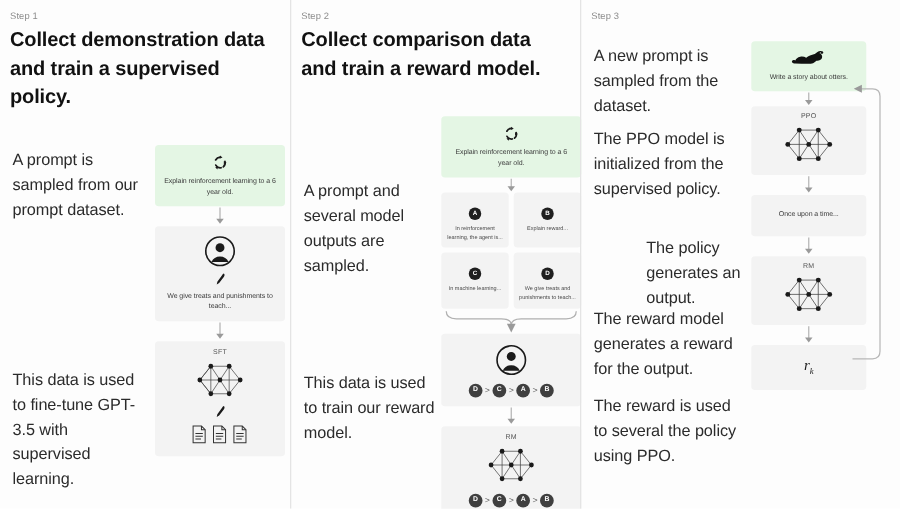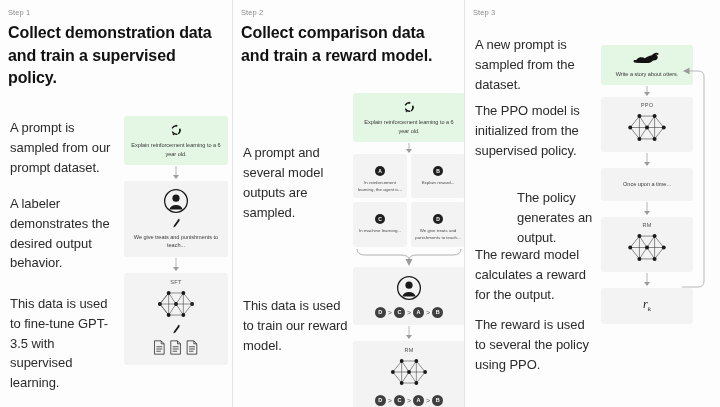--- a/index.html
+++ b/index.html
@@ -56,21 +56,21 @@
   }
   .p3 .caption{ width:118px; }
 
   
   .flow{
     position:absolute;
     top:0;
   }
   .p1 .flow{ left:116px; width:104px; }
   .p2 .flow{ left:112px; width:112px; }
-  .p3 .flow{ left:128px; width:92px;margin-top:12px; }
+  .p3 .flow{ left:128px; width:92px; }
 
   .card{
     background:#f3f3f3;
     border-radius:3px;
     padding:7px 6px;
     text-align:center;
     position:relative;
   }
   .card.green{
     background:#e4f6e4;
@@ -171,21 +171,20 @@
 <body>
 
 <div id="page">
 
   <div class="panel p1">
     <div class="step-label">Step 1</div>
     <div class="step-title">Collect demonstration data and train a supervised policy.</div>
 
     <div class="body">
       <div class="caption" style="top:14px;">A prompt is sampled from our prompt dataset.</div>
-      <div class="caption" style="top:90px;">A labeler demonstrates the desired output behavior.</div>
       <div class="caption" style="top:190px;">This data is used to fine-tune GPT-3.5 with supervised learning.</div>
 
       <div class="flow" style="top:12px;">
 
         <div class="card green">
           <div class="icon-center">
             <svg width="14" height="14" viewBox="0 0 24 24">
               <g fill="none" stroke="#1a1a1a" stroke-width="2.4" stroke-linecap="round">
                 <path d="M6 8.5 A7.5 7.5 0 0 1 12 4.7"></path>
                 <path d="M18.8 10.5 A7.5 7.5 0 0 1 16.5 18"></path>
@@ -371,21 +370,21 @@
     </div>
   </div>
 
   <div class="panel p3">
     <div class="step-label">Step 3</div>
 
     <div class="body" style="margin-top:6px;height:338px;">
       <div class="caption" style="top:12px;">A new prompt is sampled from the dataset.</div>
       <div class="caption" style="top:78px;">The PPO model is initialized from the supervised policy.</div>
       <div class="caption" style="top:165px;margin-left:42px;">The policy generates an output.</div>
-      <div class="caption" style="top:222px;">The reward model calculates a reward for the output.</div>
+      <div class="caption" style="top:222px;">The reward model generates a reward for the output.</div>
       <div class="caption" style="top:292px;">The reward is used to several the policy using PPO.</div>
 
       <div class="flow" style="top:10px;">
 
         <div class="card green" style="padding:7px 5px;">
           <div class="icon-center">
             <svg width="30" height="14" viewBox="0 0 44 20">
               <path d="M6 15.5 C3 15.5 1.5 13.5 2.6 12.2 C3.4 11.2 5 11.5 6.2 12 C7 10 9 8.2 12 7.6 C14.6 7 17 7.6 19 8.8 C21.6 7 25 5.2 29 4.4 C31.4 3 33 1.2 35.6 1 C38 0.8 39.6 2 39 3.2 C38.5 4.2 37 4.4 36 4.2 C37.6 5.6 38.2 7.6 37.4 9.4 C36.4 11.6 33.6 12.6 31 12.2 C29 14.6 25.6 16 21.6 16 C16 16 11 15.8 6 15.5 Z" fill="#111111"></path>
               <circle cx="35.6" cy="3.2" r=".7" fill="#e4f6e4"></circle>
             </svg>

